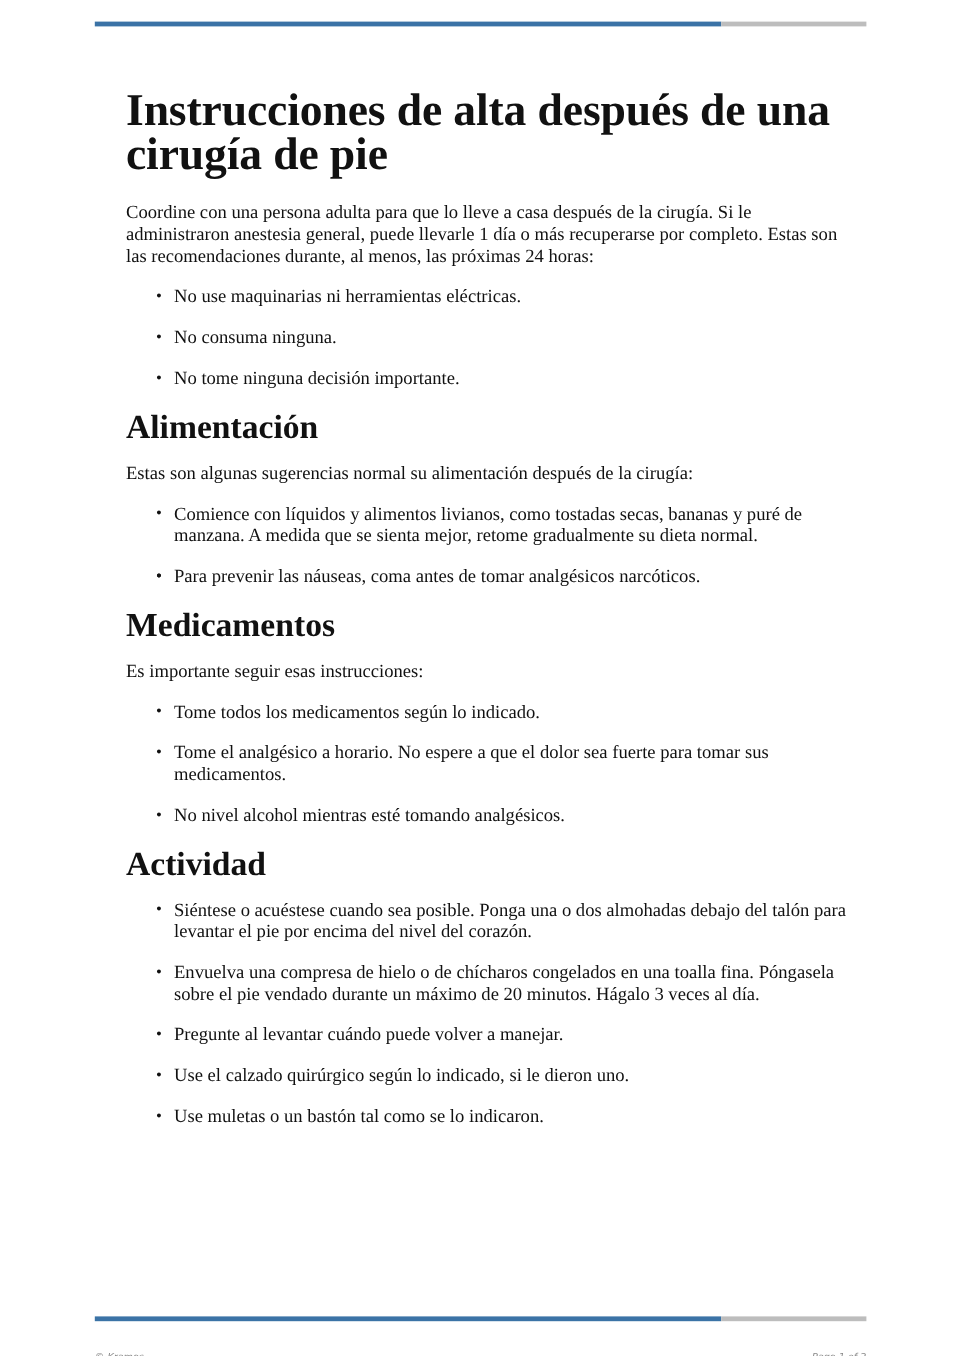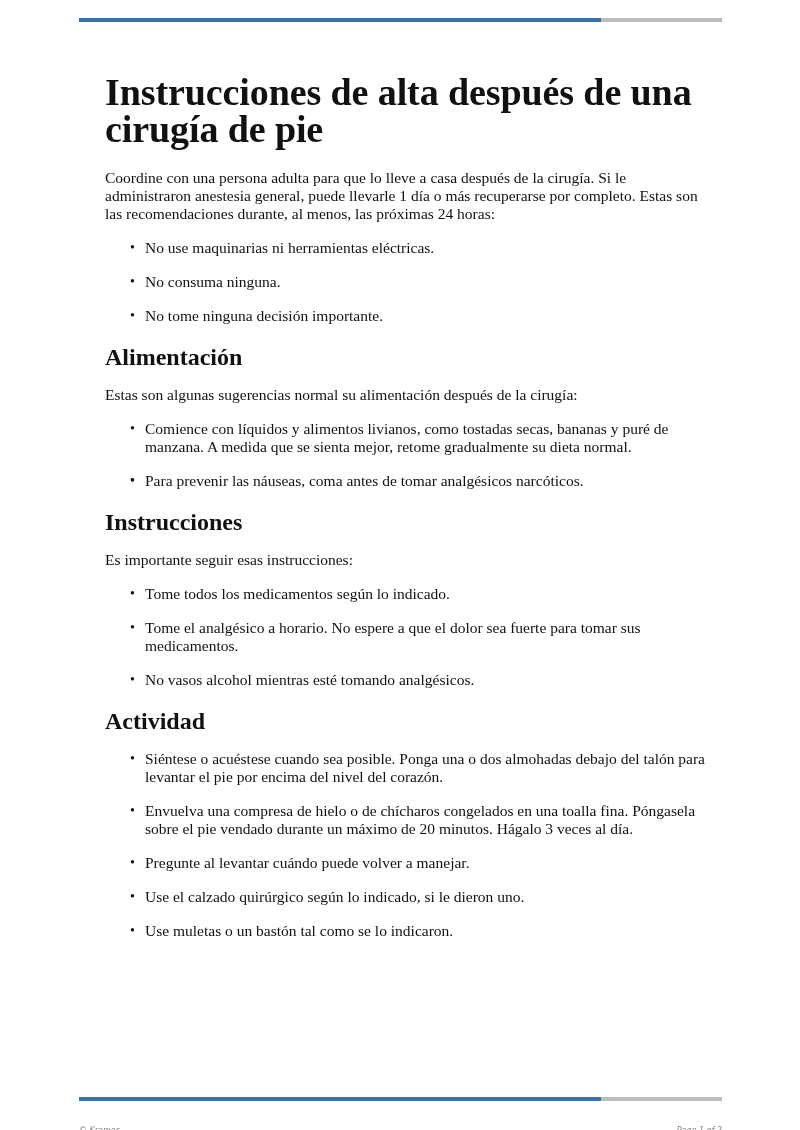--- a/index.html
+++ b/index.html
@@ -5,21 +5,21 @@
   html, body { margin: 0; padding: 0; background: #ffffff; }
   body { width: 800px; height: 1130px; position: relative; overflow: hidden;
          font-family: "Liberation Serif", "DejaVu Serif", serif; color: #111; }
   .bar { position: absolute; left: 79px; width: 643px; height: 4px; display: flex; }
   .bar .blue { width: 522px; background: #3b73a6; height: 100%; }
   .bar .gray { flex: 1; background: #bdbdbd; height: 100%; }
   .top-bar { top: 18px; }
   .bottom-bar { top: 1097px; }
   .content { position: absolute; left: 105px; top: 58px; width: 600px; }
   h1 { font-size: 38px; line-height: 37px; font-weight: bold; margin: 16px 0 21px 0; letter-spacing: -0.1px; }
-  h2 { font-size: 24px; line-height: 28px; font-weight: bold; margin: 18px 0 15px 0; }
+  h2 { font-size: 28px; line-height: 28px; font-weight: bold; margin: 18px 0 15px 0; }
   p { font-size: 15.5px; line-height: 18px; margin: 0 0 16px 0; }
   ul { margin: 0; padding: 0 0 0 40px; list-style: none; }
   li { font-size: 15.5px; line-height: 18px; margin: 0 0 16px 0; position: relative; }
   li .bullet { position: absolute; left: -15px; top: 0; font-size: 14px; }
   .footer { position: absolute; top: 1126px; left: 79px; width: 643px; font-family: "DejaVu Sans", sans-serif;
             font-size: 8px; font-style: italic; color: #888; display: flex; justify-content: space-between; }
 </style>
 </head>
 <body>
 
@@ -41,26 +41,26 @@
     <h2>Alimentación</h2>
     <p>Estas son algunas sugerencias normal su alimentación después de la cirugía:</p>
     <ul>
       <li><span class="bullet">•</span><span>Comience con líquidos y alimentos livianos, como tostadas secas, bananas y puré de manzana. A medida que se sienta mejor, retome gradualmente su dieta normal.</span></li>
       <li><span class="bullet">•</span></li>
       <li><span class="bullet">•</span><span>Para prevenir las náuseas, coma antes de tomar analgésicos narcóticos.</span></li>
     </ul>
   </section>
 
   <section>
-    <h2>Instrucciones</h2>
+    <h2>Medicamentos</h2>
     <p>Es importante seguir esas instrucciones:</p>
     <ul>
       <li><span class="bullet">•</span><span>Tome todos los medicamentos según lo indicado.</span></li>
       <li><span class="bullet">•</span><span>Tome el analgésico a horario. No espere a que el dolor sea fuerte para tomar sus medicamentos.</span></li>
-      <li><span class="bullet">•</span><span>No vasos alcohol mientras esté tomando analgésicos.</span></li>
+      <li><span class="bullet">•</span><span>No nivel alcohol mientras esté tomando analgésicos.</span></li>
     </ul>
   </section>
 
   <section>
     <h2>Actividad</h2>
     <ul>
       <li><span class="bullet">•</span><span>Siéntese o acuéstese cuando sea posible. Ponga una o dos almohadas debajo del talón para levantar el pie por encima del nivel del corazón.</span></li>
       <li><span class="bullet">•</span><span>Envuelva una compresa de hielo o de chícharos congelados en una toalla fina. Póngasela sobre el pie vendado durante un máximo de 20 minutos. Hágalo  3 veces al día.</span></li>
       <li><span class="bullet">•</span><span>Pregunte al levantar cuándo puede volver a manejar.</span></li>
       <li><span class="bullet">•</span><span>Use el calzado quirúrgico según lo indicado, si le dieron uno.</span></li>

